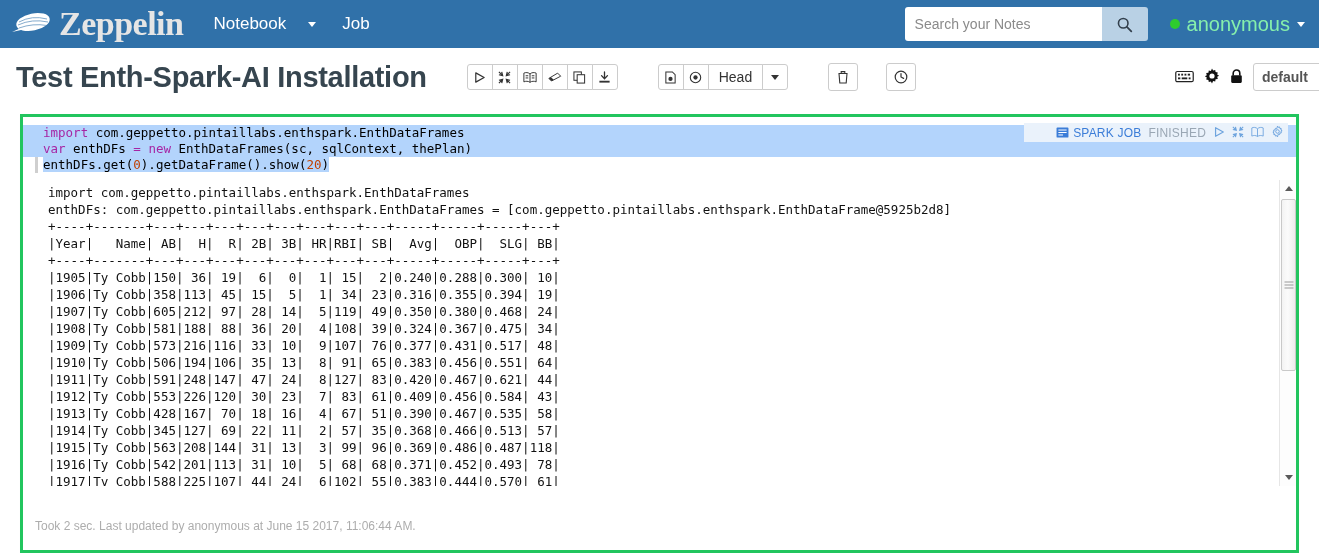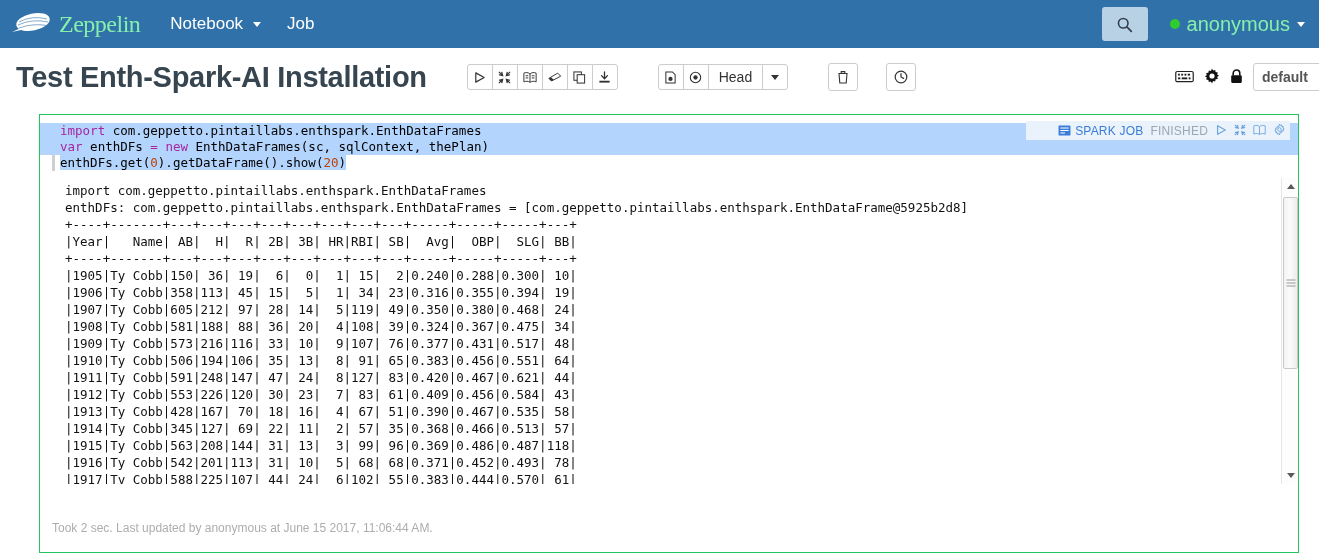--- a/index.html
+++ b/index.html
@@ -21,35 +21,35 @@
     position: relative;
   }
   .brand {
     display: flex;
     align-items: center;
     gap: 7px;
     margin-right: 30px;
   }
   .brand-logo { width: 42px; height: 30px; flex: 0 0 auto; }
   .brand-text {
-    color: #86efac;
+    color: #e5e5e5;
     font-family: "Liberation Serif", serif;
-    font-weight: normal;
-    font-size: 24px;
+    font-weight: bold;
+    font-size: 34px;
     letter-spacing: -0.5px;
     line-height: 1;
   }
   .nav-links { display: flex; align-items: center; gap: 26px; }
   .nav-link {
     color: #ffffff;
     font-size: 17px;
     text-decoration: none;
     display: flex;
     align-items: center;
-    gap: 10px;
+    gap: 22px;
     cursor: pointer;
   }
   .caret-down {
     width: 0; height: 0;
     border-left: 4px solid transparent;
     border-right: 4px solid transparent;
     border-top: 5px solid #ffffff;
     display: inline-block;
   }
   .nav-right {
@@ -166,26 +166,25 @@
     font-family: "Liberation Sans", sans-serif;
   }
 
   
   .stage {
     padding: 8px 20px 0 20px;
     height: calc(553px - 48px - 58px);
     background: #fff;
   }
   .paragraph {
-    border: 1px solid #22c55e;
+    border: 3px solid #22c55e;
     background: #fff;
     height: 100%;
     position: relative;
     box-shadow: 0 1px 1px rgba(0,0,0,0.04);
-    margin-left: 19px;
   }
 
   
   .editor {
     position: relative;
     padding: 8px 0 6px 0;
     border-bottom: 1px solid transparent;
   }
   .code-line {
     font-family: "DejaVu Sans Mono", monospace;
@@ -315,20 +314,21 @@
       <span>Notebook</span>
       <span class="caret-down"></span>
     </a>
     <a class="nav-link" href="#">
       <span>Job</span>
     </a>
   </div>
 
   <div class="nav-right">
     <div class="search-wrap">
+      <input class="search-input" type="text" placeholder="Search your Notes" style="">
       <button class="search-btn">
         <svg width="17" height="17" viewBox="0 0 20 20">
           <circle cx="8.5" cy="8.5" r="5.6" fill="none" stroke="#33404d" stroke-width="1.9"></circle>
           <line x1="12.8" y1="12.8" x2="18" y2="18" stroke="#33404d" stroke-width="2.1" stroke-linecap="round"></line>
         </svg>
       </button>
     </div>
     <div class="user-menu">
       <span class="status-dot"></span>
       <span>anonymous</span>

